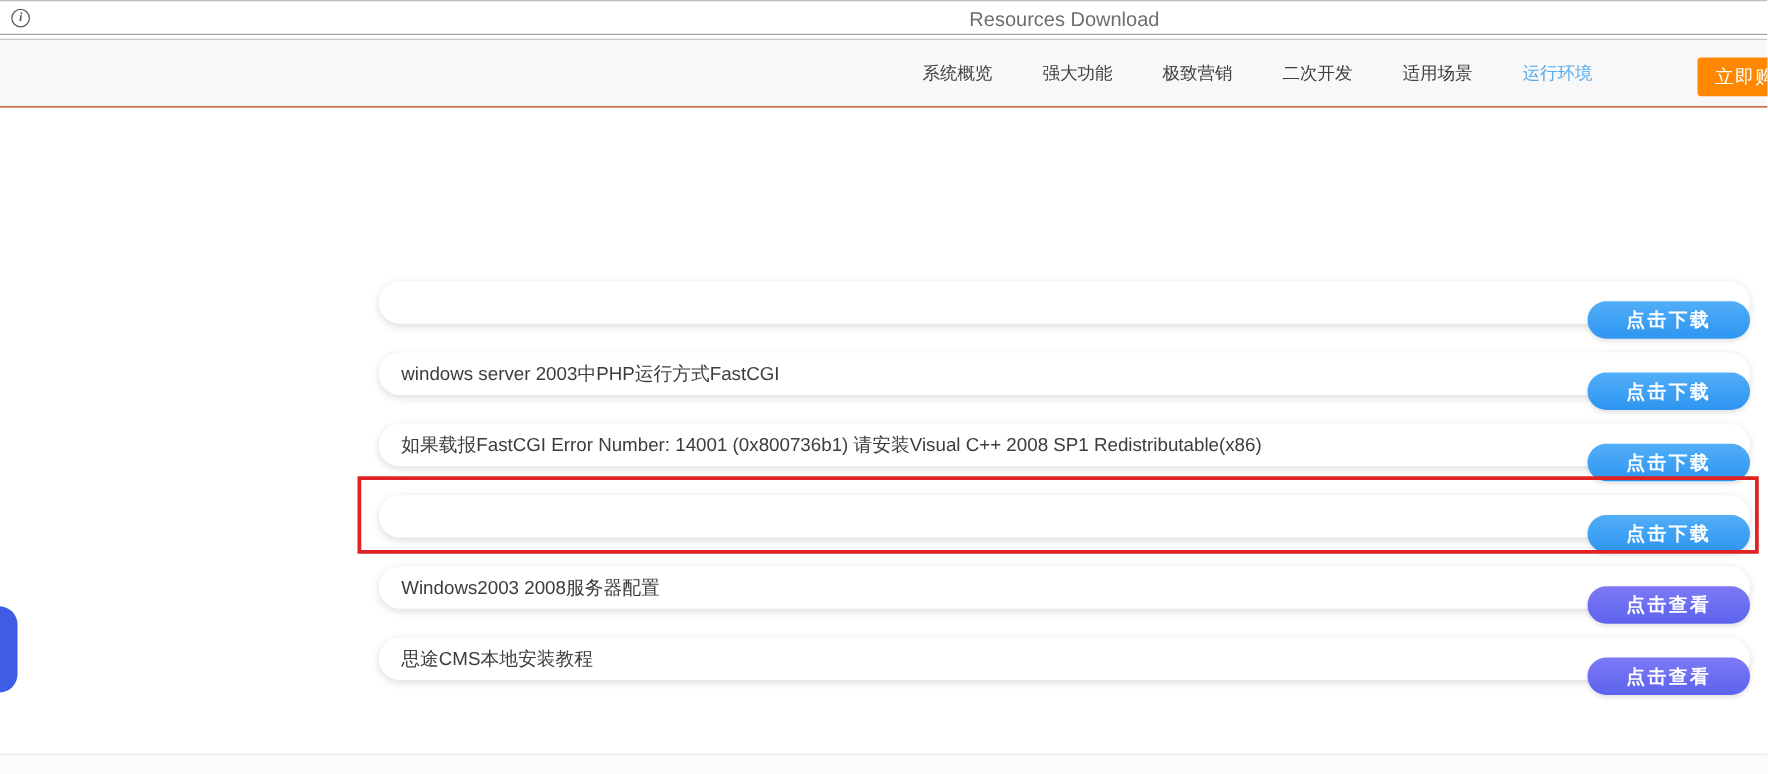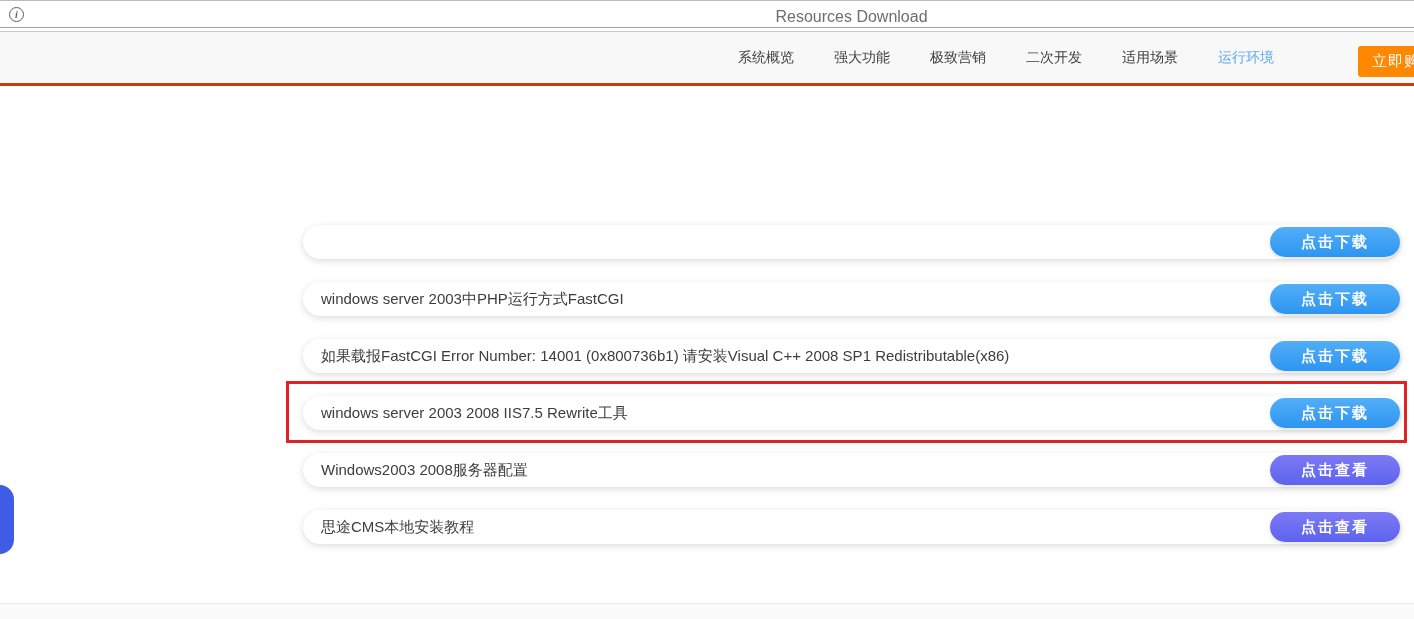--- a/index.html
+++ b/index.html
@@ -29,21 +29,21 @@
   }
   .url { font-size:15px; color:#3a3a3a; letter-spacing:.2px; }
   .url .path { color:#9b9b9b; }
 
   
   .gap-strip { position:absolute; left:0; top:28px; width:100%; height:3px; background:#fff; }
   .navbar {
     position:absolute; left:0; top:31px; width:100%; height:55px;
     background:#f8f8f8;
     border-top:1px solid #c9c9c9;
-    border-bottom:3px solid #c2410c;
+    border-bottom:1px solid #c2410c;
   }
   .nav-items {
     position:absolute; left:738px; top:0; height:100%;
     display:flex; align-items:center; gap:40px;
   }
   .nav-item {
     font-size:14px; color:#404040; text-decoration:none; cursor:pointer;
     white-space:nowrap;
   }
   .buy-btn {
@@ -65,21 +65,21 @@
   }
   .list { position:absolute; left:0; top:225px; width:100%; }
   .row {
     position:relative; height:34px; margin-bottom:23px;
     background:#fff; border-radius:17px;
     box-shadow:0 2px 7px rgba(0,0,0,0.14);
     display:flex; align-items:center; padding-left:18px;
   }
   .row-text { font-size:15px; color:#3d3d3d; white-space:nowrap; }
   .btn {
-    position:absolute; right:0; top:2px; width:130px; height:30px;
+    position:absolute; right:0; top:16px; width:130px; height:30px;
     border-radius:15px; display:flex; align-items:center; justify-content:center;
     color:#fff; font-size:15px; font-weight:bold; letter-spacing:2px;
     text-decoration:none; cursor:pointer;
     box-shadow:0 2px 4px rgba(0,0,0,0.12);
   }
 
   
   .annotation {
     position:absolute; left:286px; top:381px; width:1121px; height:62px;
     border:3px solid #e02222; pointer-events:none; z-index:5;
@@ -128,21 +128,20 @@
       </div>
       <div class="row">
         <span class="row-text">windows server 2003中PHP运行方式FastCGI</span>
         <a class="btn" style="background: linear-gradient(rgb(82, 174, 247), rgb(45, 149, 241));">点击下载</a>
       </div>
       <div class="row">
         <span class="row-text">如果载报FastCGI Error Number: 14001 (0x800736b1) 请安装Visual C++ 2008 SP1 Redistributable(x86)</span>
         <a class="btn" style="background: linear-gradient(rgb(82, 174, 247), rgb(45, 149, 241));">点击下载</a>
       </div>
       <div class="row">
-        <span class="row-text">windows server 2003 2008 IIS7.5 Rewrite工具</span>
         <a class="btn" style="background: linear-gradient(rgb(82, 174, 247), rgb(45, 149, 241));">点击下载</a>
       </div>
       <div class="row">
         <span class="row-text">Windows2003 2008服务器配置</span>
         <a class="btn" style="background: linear-gradient(rgb(125, 121, 245), rgb(92, 99, 238));">点击查看</a>
       </div>
       <div class="row">
         <span class="row-text">思途CMS本地安装教程</span>
         <a class="btn" style="background: linear-gradient(rgb(125, 121, 245), rgb(92, 99, 238));">点击查看</a>
       </div>

